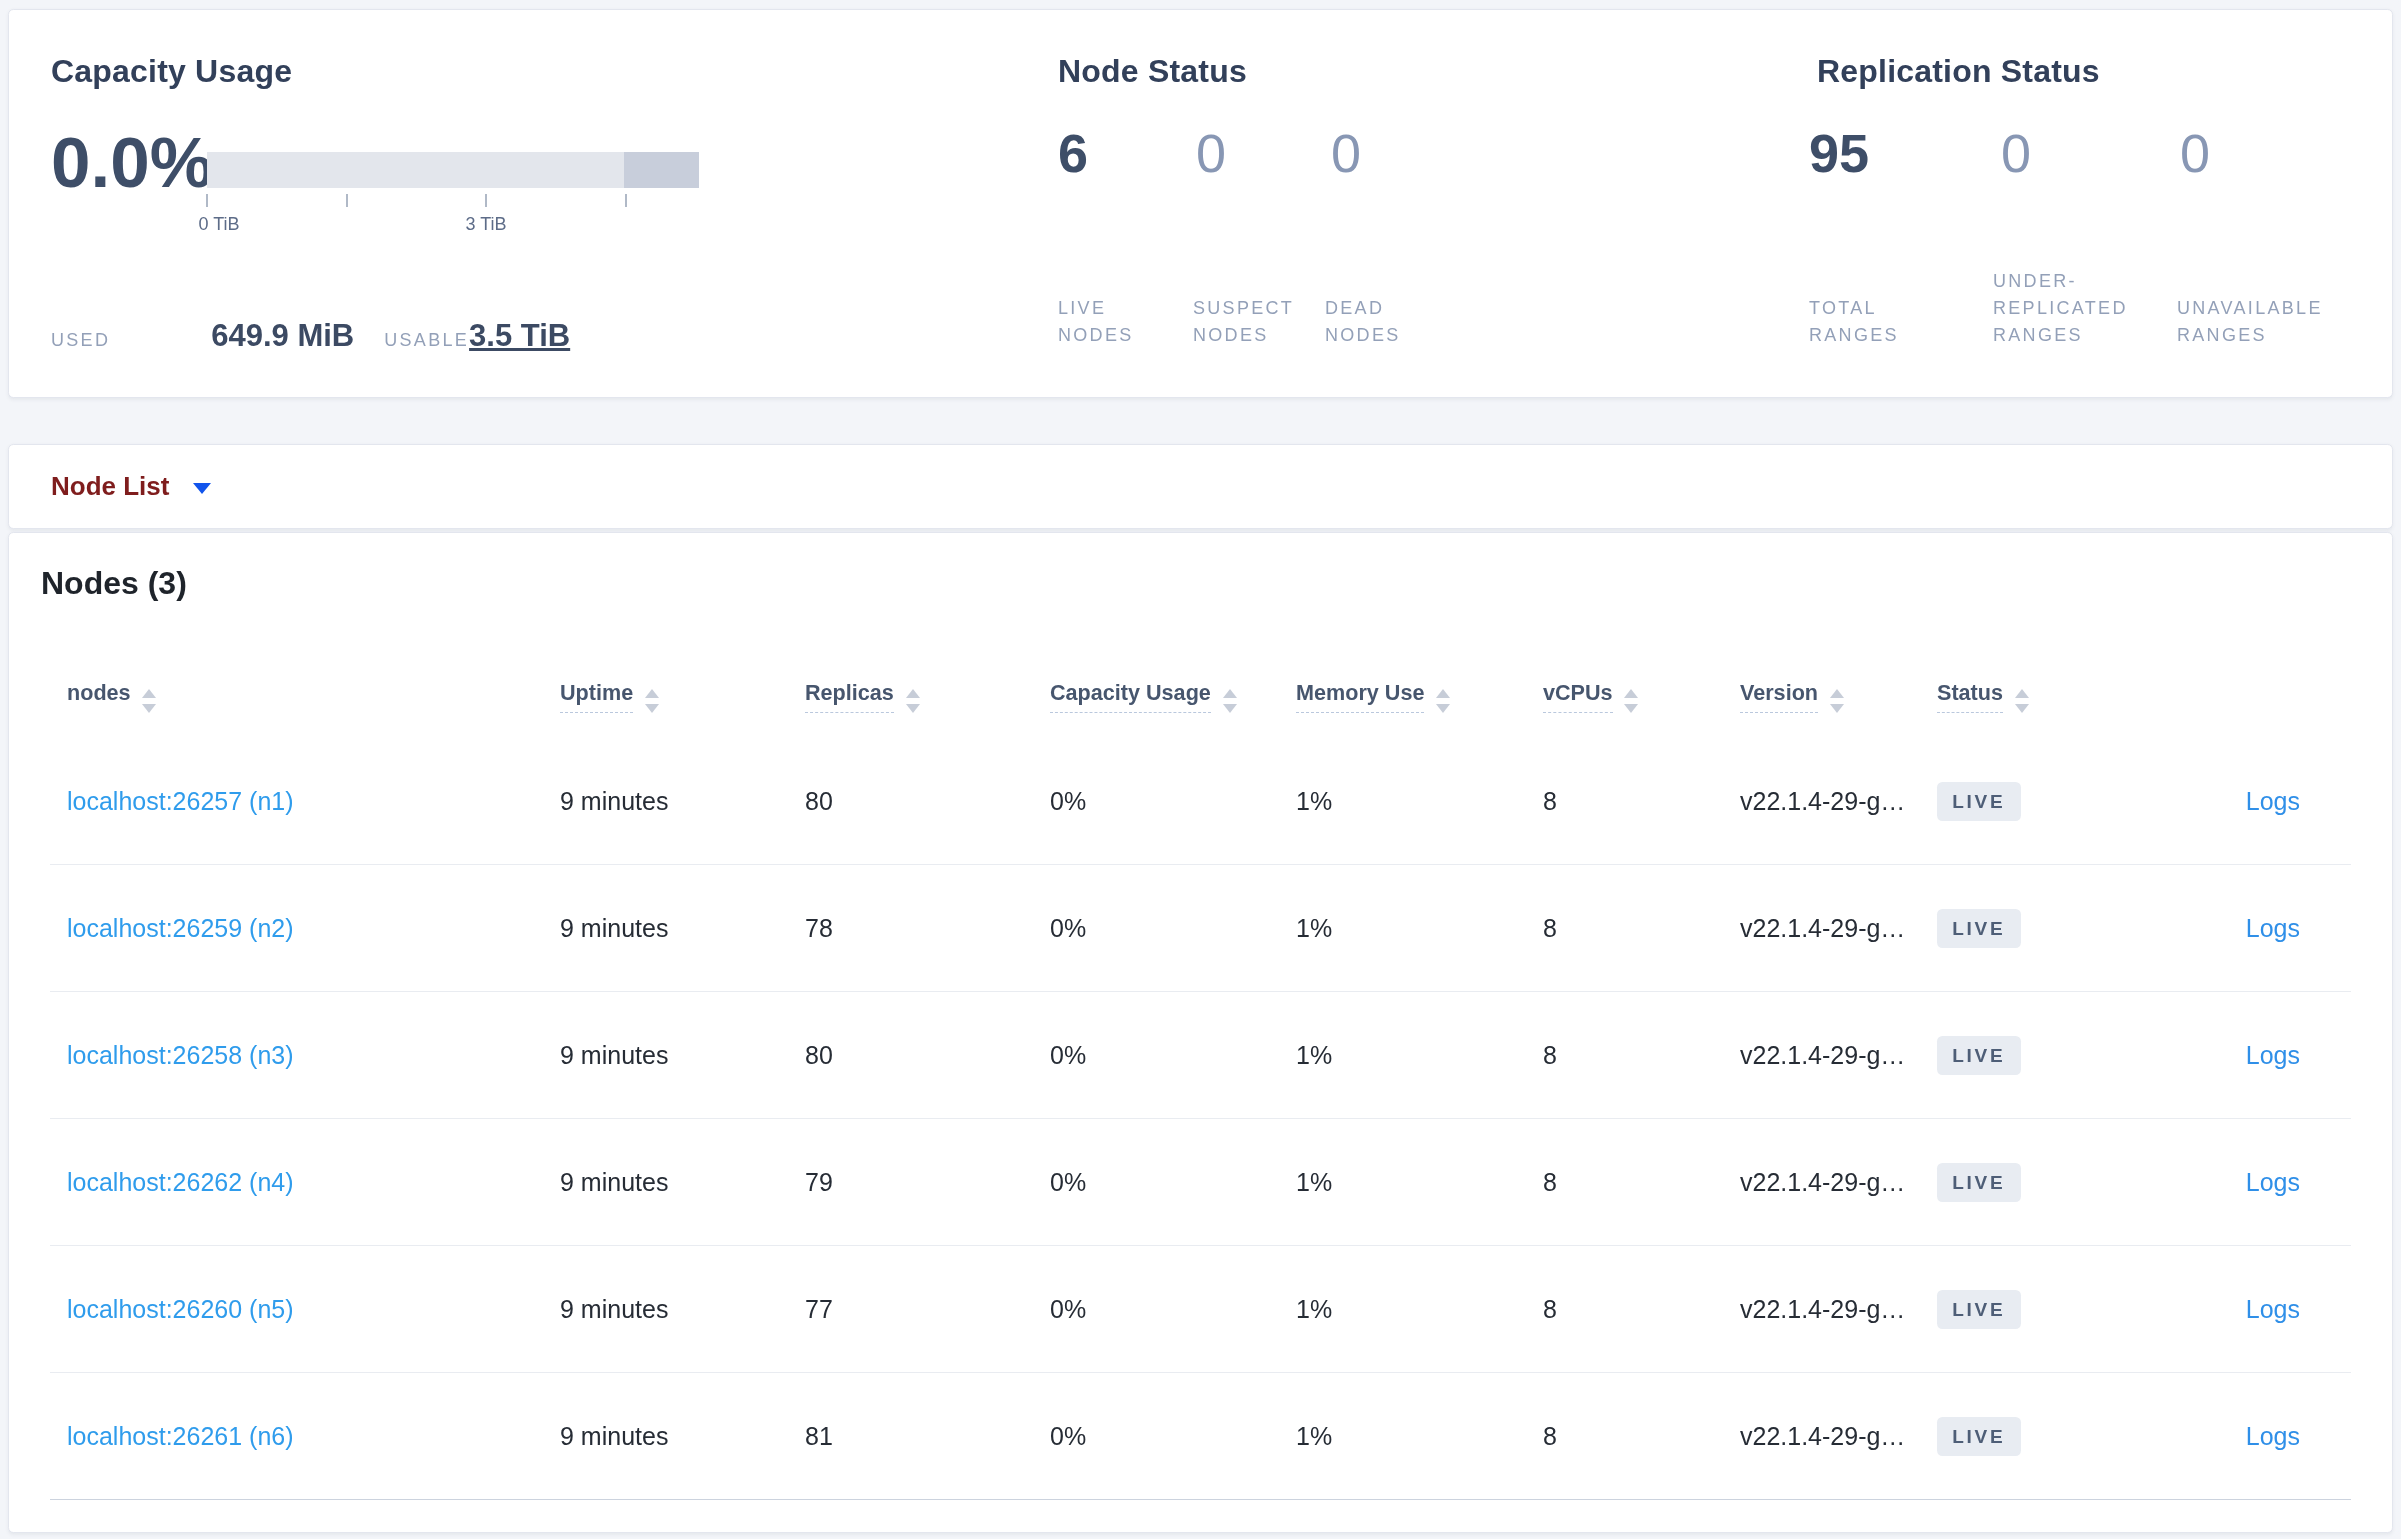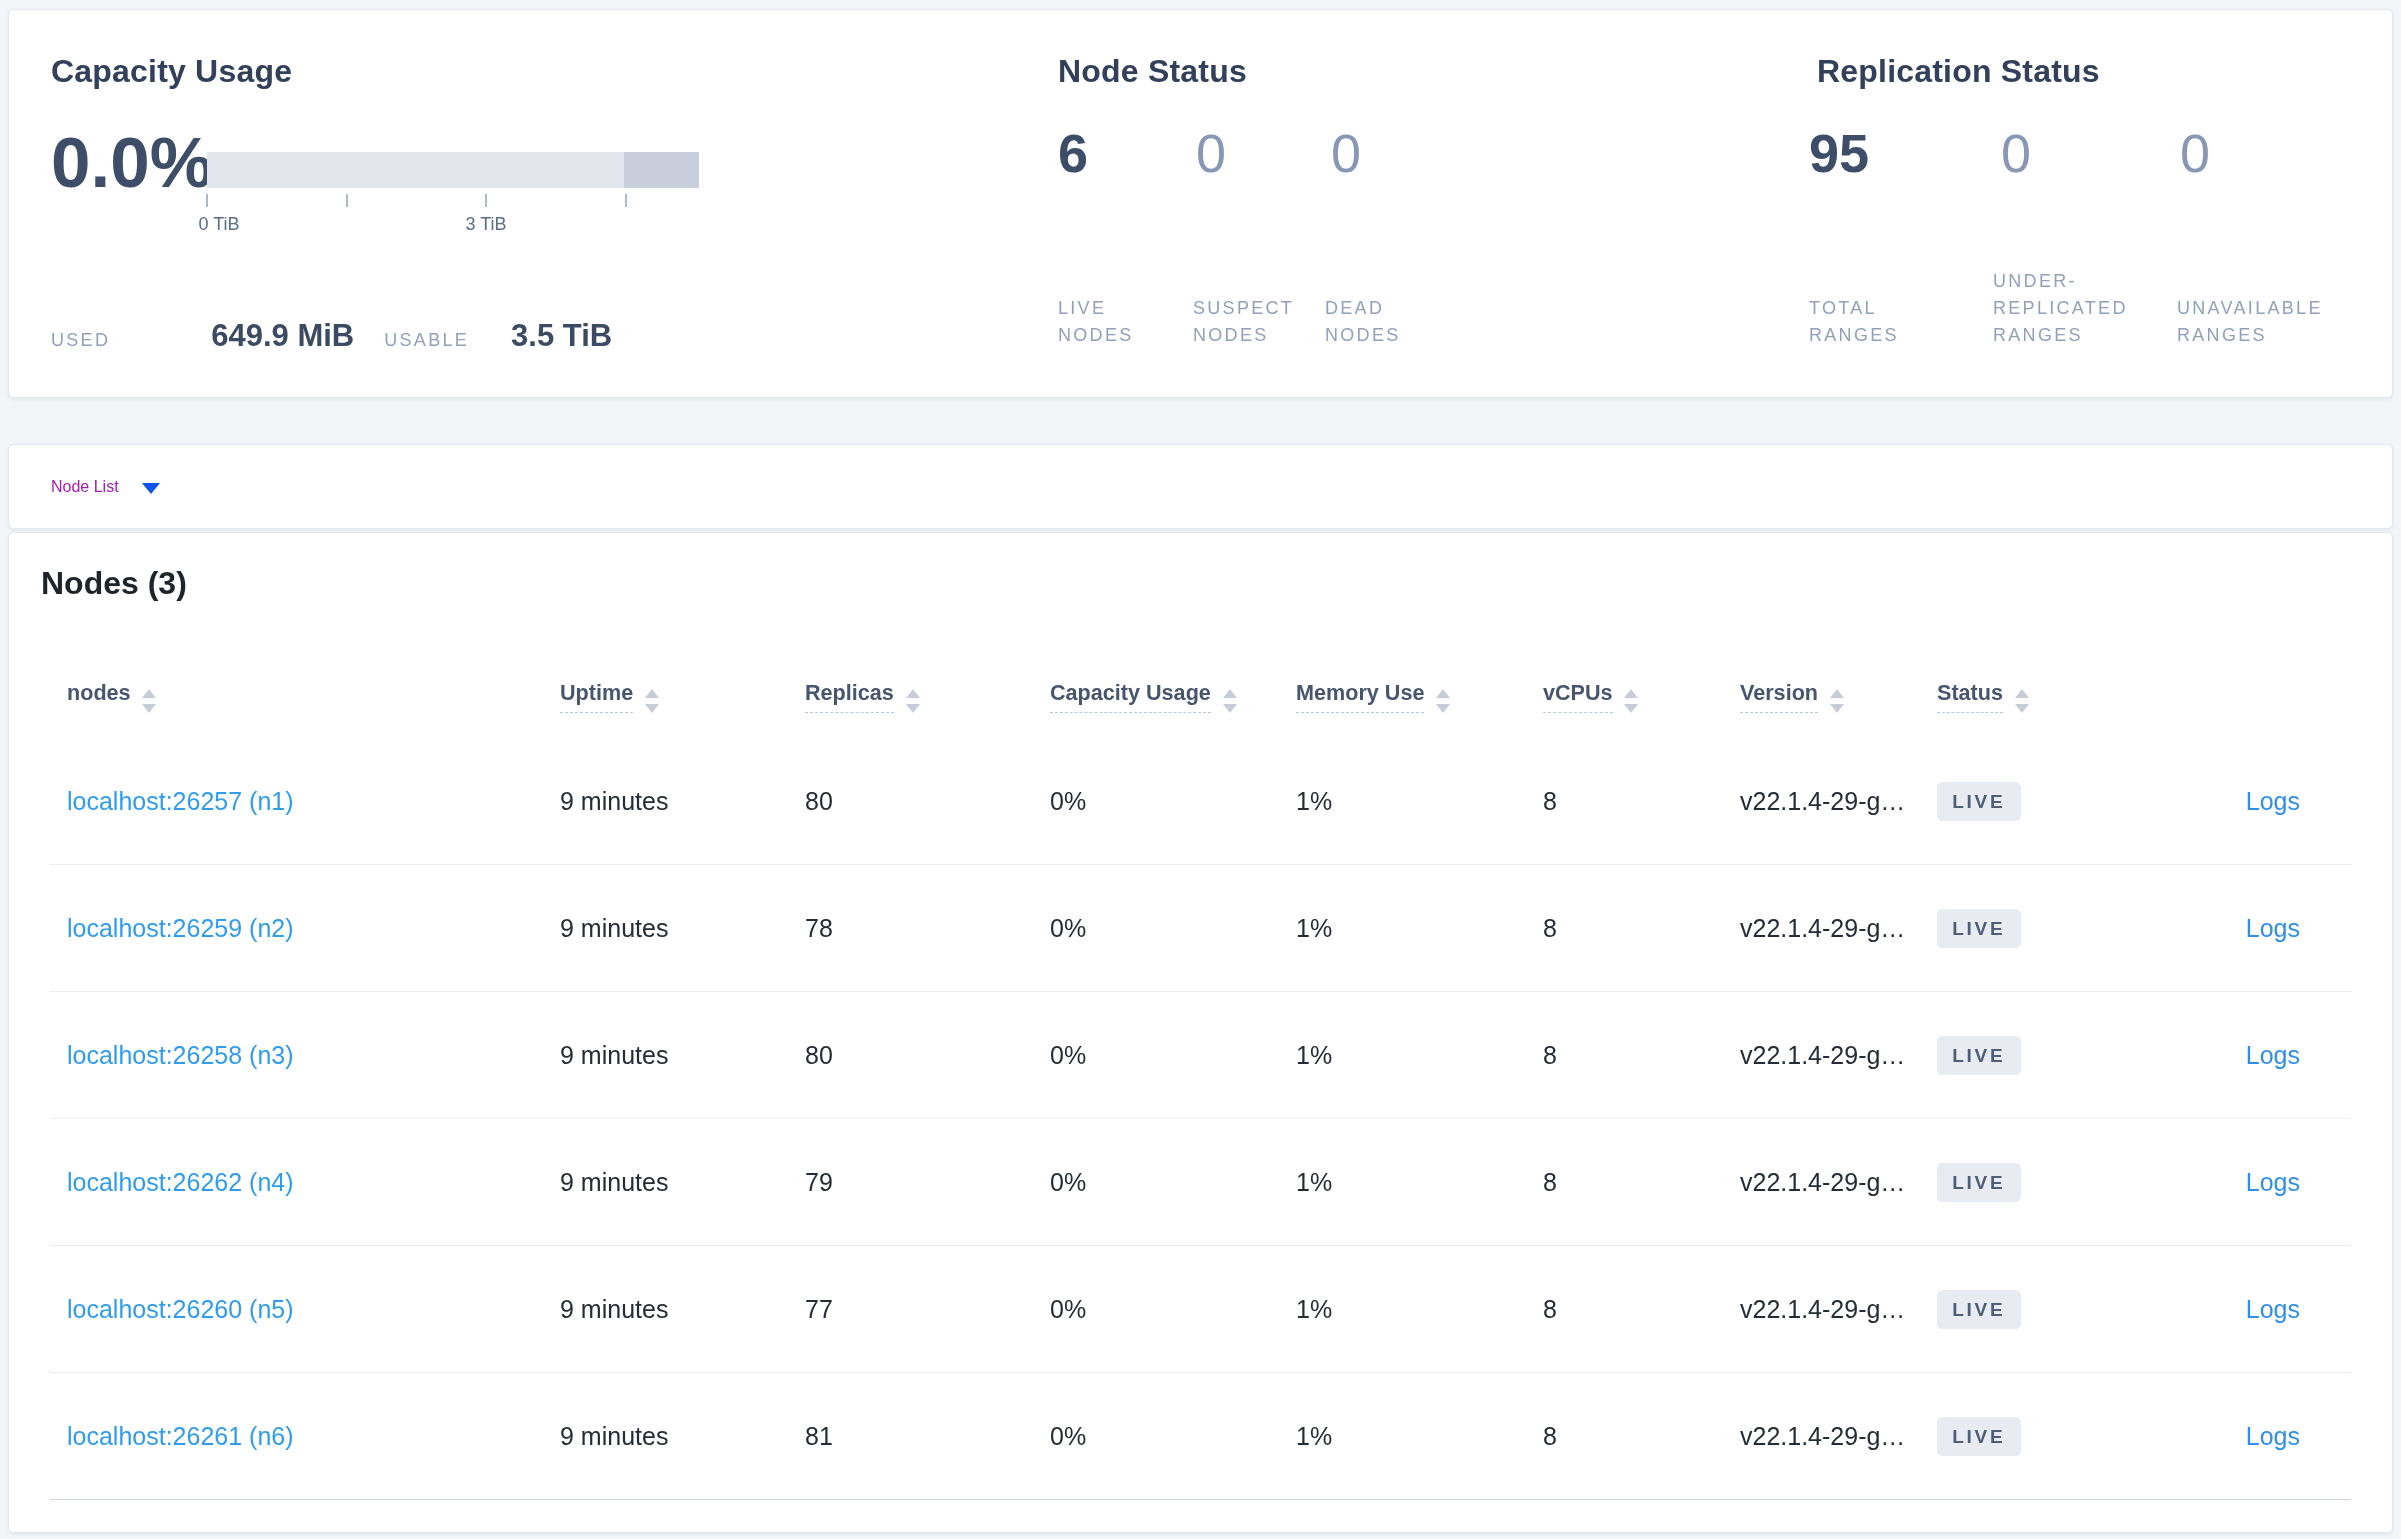--- a/index.html
+++ b/index.html
@@ -62,21 +62,21 @@
   .stat-num{position:absolute;top:112px;font-size:54px;line-height:1.15;}
   .stat-num.first{color:#3e4e68;font-weight:600;}
   .stat-num.rest{color:#8897b4;font-weight:500;}
 
   
   #nodelist-bar{left:8px;top:444px;width:2385px;height:85px;}
   #nodelist-inner{
     position:absolute;left:42px;top:0;height:100%;
     display:flex;align-items:center;cursor:pointer;
   }
-  #nodelist-label{font-size:16px;font-weight:400;color:#a21caf;}
+  #nodelist-label{font-size:26px;font-weight:700;color:#7f1d1d;}
   #nodelist-caret{
     width:0;height:0;margin-left:23.4px;margin-top:3.6px;
     border-left:9px solid transparent;border-right:9px solid transparent;
     border-top:11.7px solid #1154ec;
   }
 
   
   #nodes-card{left:8px;top:532px;width:2385px;height:1001px;}
   #nodes-heading{
     position:absolute;left:32px;top:32px;
@@ -123,21 +123,21 @@
   <div class="tick" style="left:197px;"></div>
   <div class="tick" style="left:337px;"></div>
   <div class="tick" style="left:476px;"></div>
   <div class="tick" style="left:616px;"></div>
   <div class="tick-label" style="left:210px;text-align:center;">0 TiB</div>
   <div class="tick-label" style="left:477px;">3 TiB</div>
   <div id="cap-used-row">
     <span class="cap-cap">USED</span>
     <span class="cap-value" style="margin-left:101px;">649.9 MiB</span>
     <span class="cap-cap" style="margin-left:30px;">USABLE</span>
-    <span class="cap-value" style="margin-left:42px;">3.5 TiB</span>
+    <span class="cap-value" style="text-decoration:underline;">3.5 TiB</span>
   </div>
 
   <div class="section-title" style="left:1049px;">Node Status</div>
   <div class="stat-num first" style="left:1049px;">6</div>
   <div class="stat-num rest" style="left:1187px;">0</div>
   <div class="stat-num rest" style="left:1322px;">0</div>
   <div class="caption" style="left:1049px;top:285px;">
     <div>LIVE</div>
       <div>NODES</div>
   </div>

